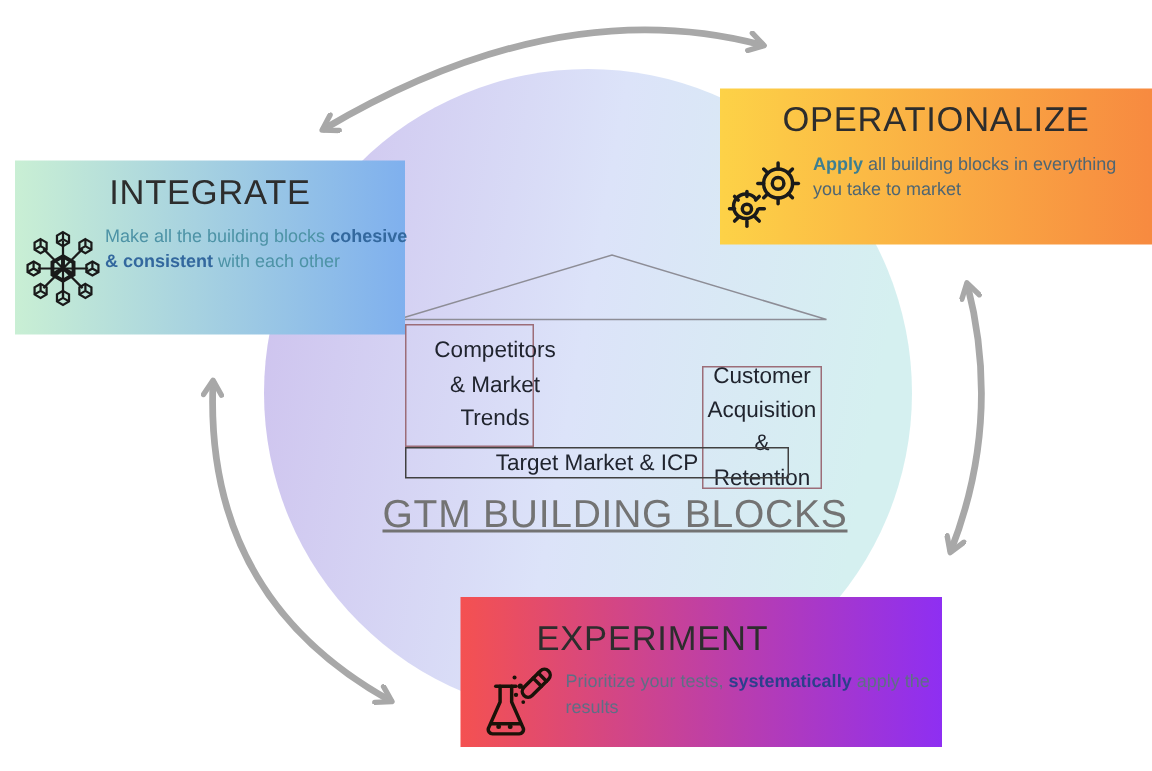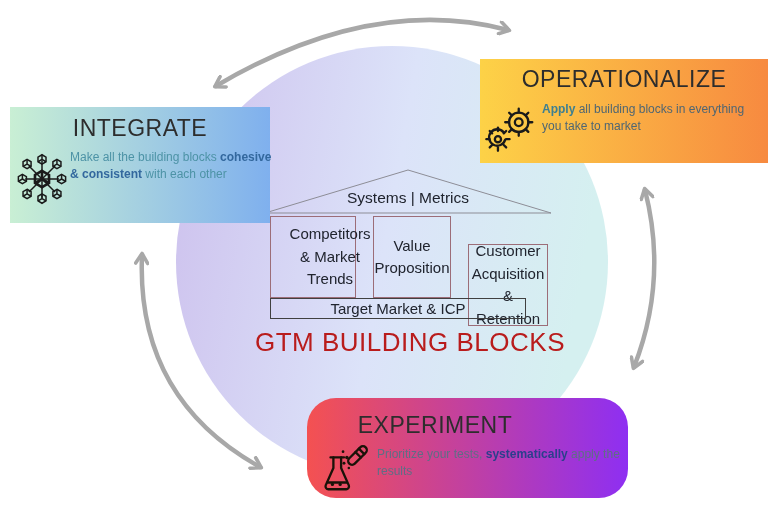--- a/index.html
+++ b/index.html
@@ -35,21 +35,21 @@
   .pillar1 { left:270px; width:86px;padding-left:36px; }
   .pillar2 { left:373px; width:78px; }
   .pillar3 { left:468px; width:80px;margin-top:28px; }
   .base-bar {
     position:absolute; left:270px; top:298px; width:256px; height:21px;
     border:1px solid #404040; display:flex; align-items:center; justify-content:center;
     font-size:15px; color:#20242e;
   }
   .gtm-title {
     position:absolute; left:235px; top:327px; width:350px; text-align:center;
-    font-size:26px; letter-spacing:0.5px; font-weight:500; color:#b91c1c;
+    font-size:26px; letter-spacing:0.5px; font-weight:500; color:#737373;text-decoration:underline;
   }
 
   
   .block { position:absolute; }
   .block .title {
     position:absolute; top:8px; left:0; width:100%; text-align:center;
     font-size:23px; font-weight:500; letter-spacing:0.5px; color:#2d2d2d;
   }
   .block .body { position:absolute; font-size:12px; line-height:1.45; }
   .block .icon { position:absolute; }
@@ -68,21 +68,20 @@
     background:linear-gradient(90deg, #fdd247, #f78a40);
   }
   .operationalize .title { top:7px; }
   .operationalize .body { left:62px; top:42px; width:218px; color:#4f6672; }
   .operationalize .em { color:#3d7f91; font-weight:600; }
   .operationalize .icon { left:2px; top:42px; }
 
   .experiment {
     left:307px; top:398px; width:321px; height:100px;
     background:linear-gradient(90deg, #f45151, #8e2ff2);
-    border-radius:29px;
   }
   .experiment .title { top:14px; width:256px; }
   .experiment .body { left:70px; top:48px; width:250px; color:#5f6e85; }
   .experiment .em { color:#2b3f8c; font-weight:600; }
   .experiment .icon { left:10px; top:44px; }
 </style>
 </head>
 <body>
 
 <div class="canvas">
@@ -96,24 +95,22 @@
       </marker>
     </defs>
     <path d="M 216 86 Q 372 -6 508 30" fill="none" stroke="#a8a8a8" stroke-width="4.5" stroke-linecap="round" marker-start="url(#ah)" marker-end="url(#ah)"></path>
     <path d="M 645 190 Q 668 280 634 367" fill="none" stroke="#a8a8a8" stroke-width="4.5" stroke-linecap="round" marker-start="url(#ah)" marker-end="url(#ah)"></path>
     <path d="M 142 255 Q 136 398 260 467" fill="none" stroke="#a8a8a8" stroke-width="4.5" stroke-linecap="round" marker-start="url(#ah)" marker-end="url(#ah)"></path>
   </svg>
 
   <svg class="roof-lines" viewBox="0 0 300 52">
     <polygon points="7,49 150,6 293,49" fill="none" stroke="#8d8d96" stroke-width="1"></polygon>
   </svg>
-  <div class="roof-label">Systems | Metrics</div>
 
   <div class="pillar pillar1">Competitors &amp; Market Trends</div>
-  <div class="pillar pillar2">Value Proposition</div>
   <div class="pillar pillar3">Customer Acquisition &amp; Retention</div>
 
   <div class="base-bar">Target Market &amp; ICP</div>
 
   <div class="gtm-title">GTM BUILDING BLOCKS</div>
 
   <div class="block integrate">
     <div class="title">INTEGRATE</div>
     <span class="icon">
       <svg width="56" height="56" viewBox="0 0 60 60">

